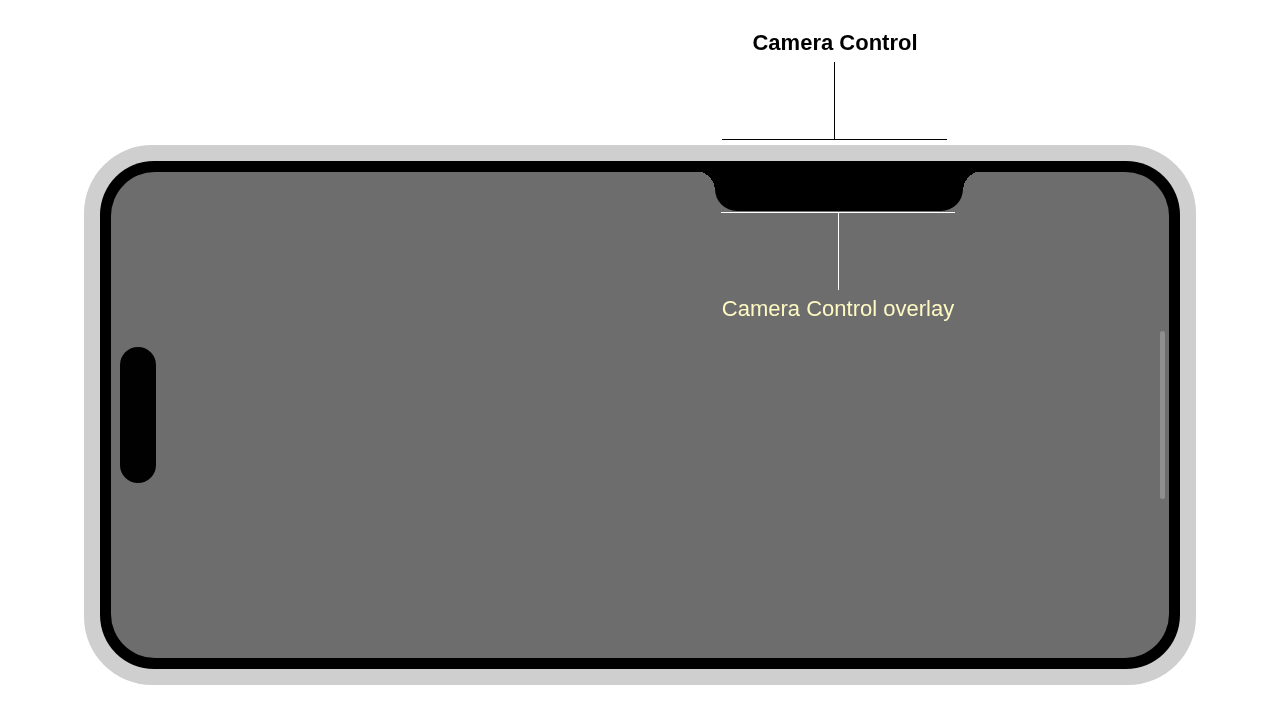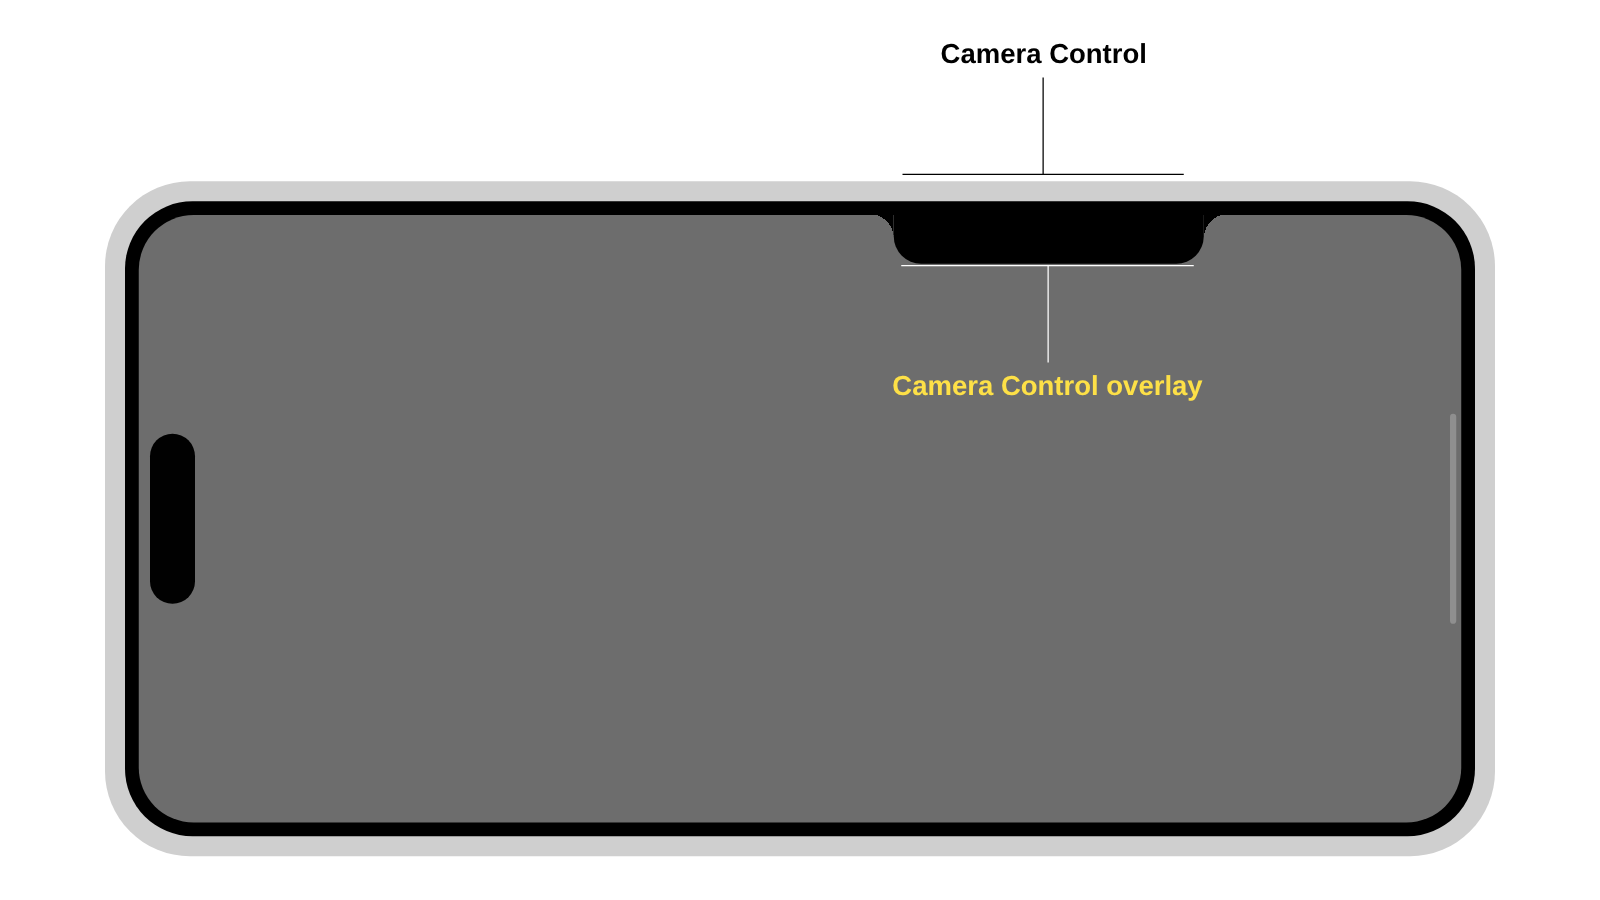--- a/index.html
+++ b/index.html
@@ -97,23 +97,23 @@
     top: 50%;
     transform: translateY(-50%);
     width: 5px;
     height: 168px;
     background: #8f8f8f;
     border-radius: 3px;
   }
 
   .callout-overlay-label {
     position: absolute;
-    color: #fde047;
+    color: #fef9c3;
     font-size: 22px;
-    font-weight: 700;
+    font-weight: 400;
     white-space: nowrap;
   }
 
   
   .line { position: absolute; background: #000000; }
   .line.white { background: #ffffff; }
 </style>
 </head>
 <body>
 

